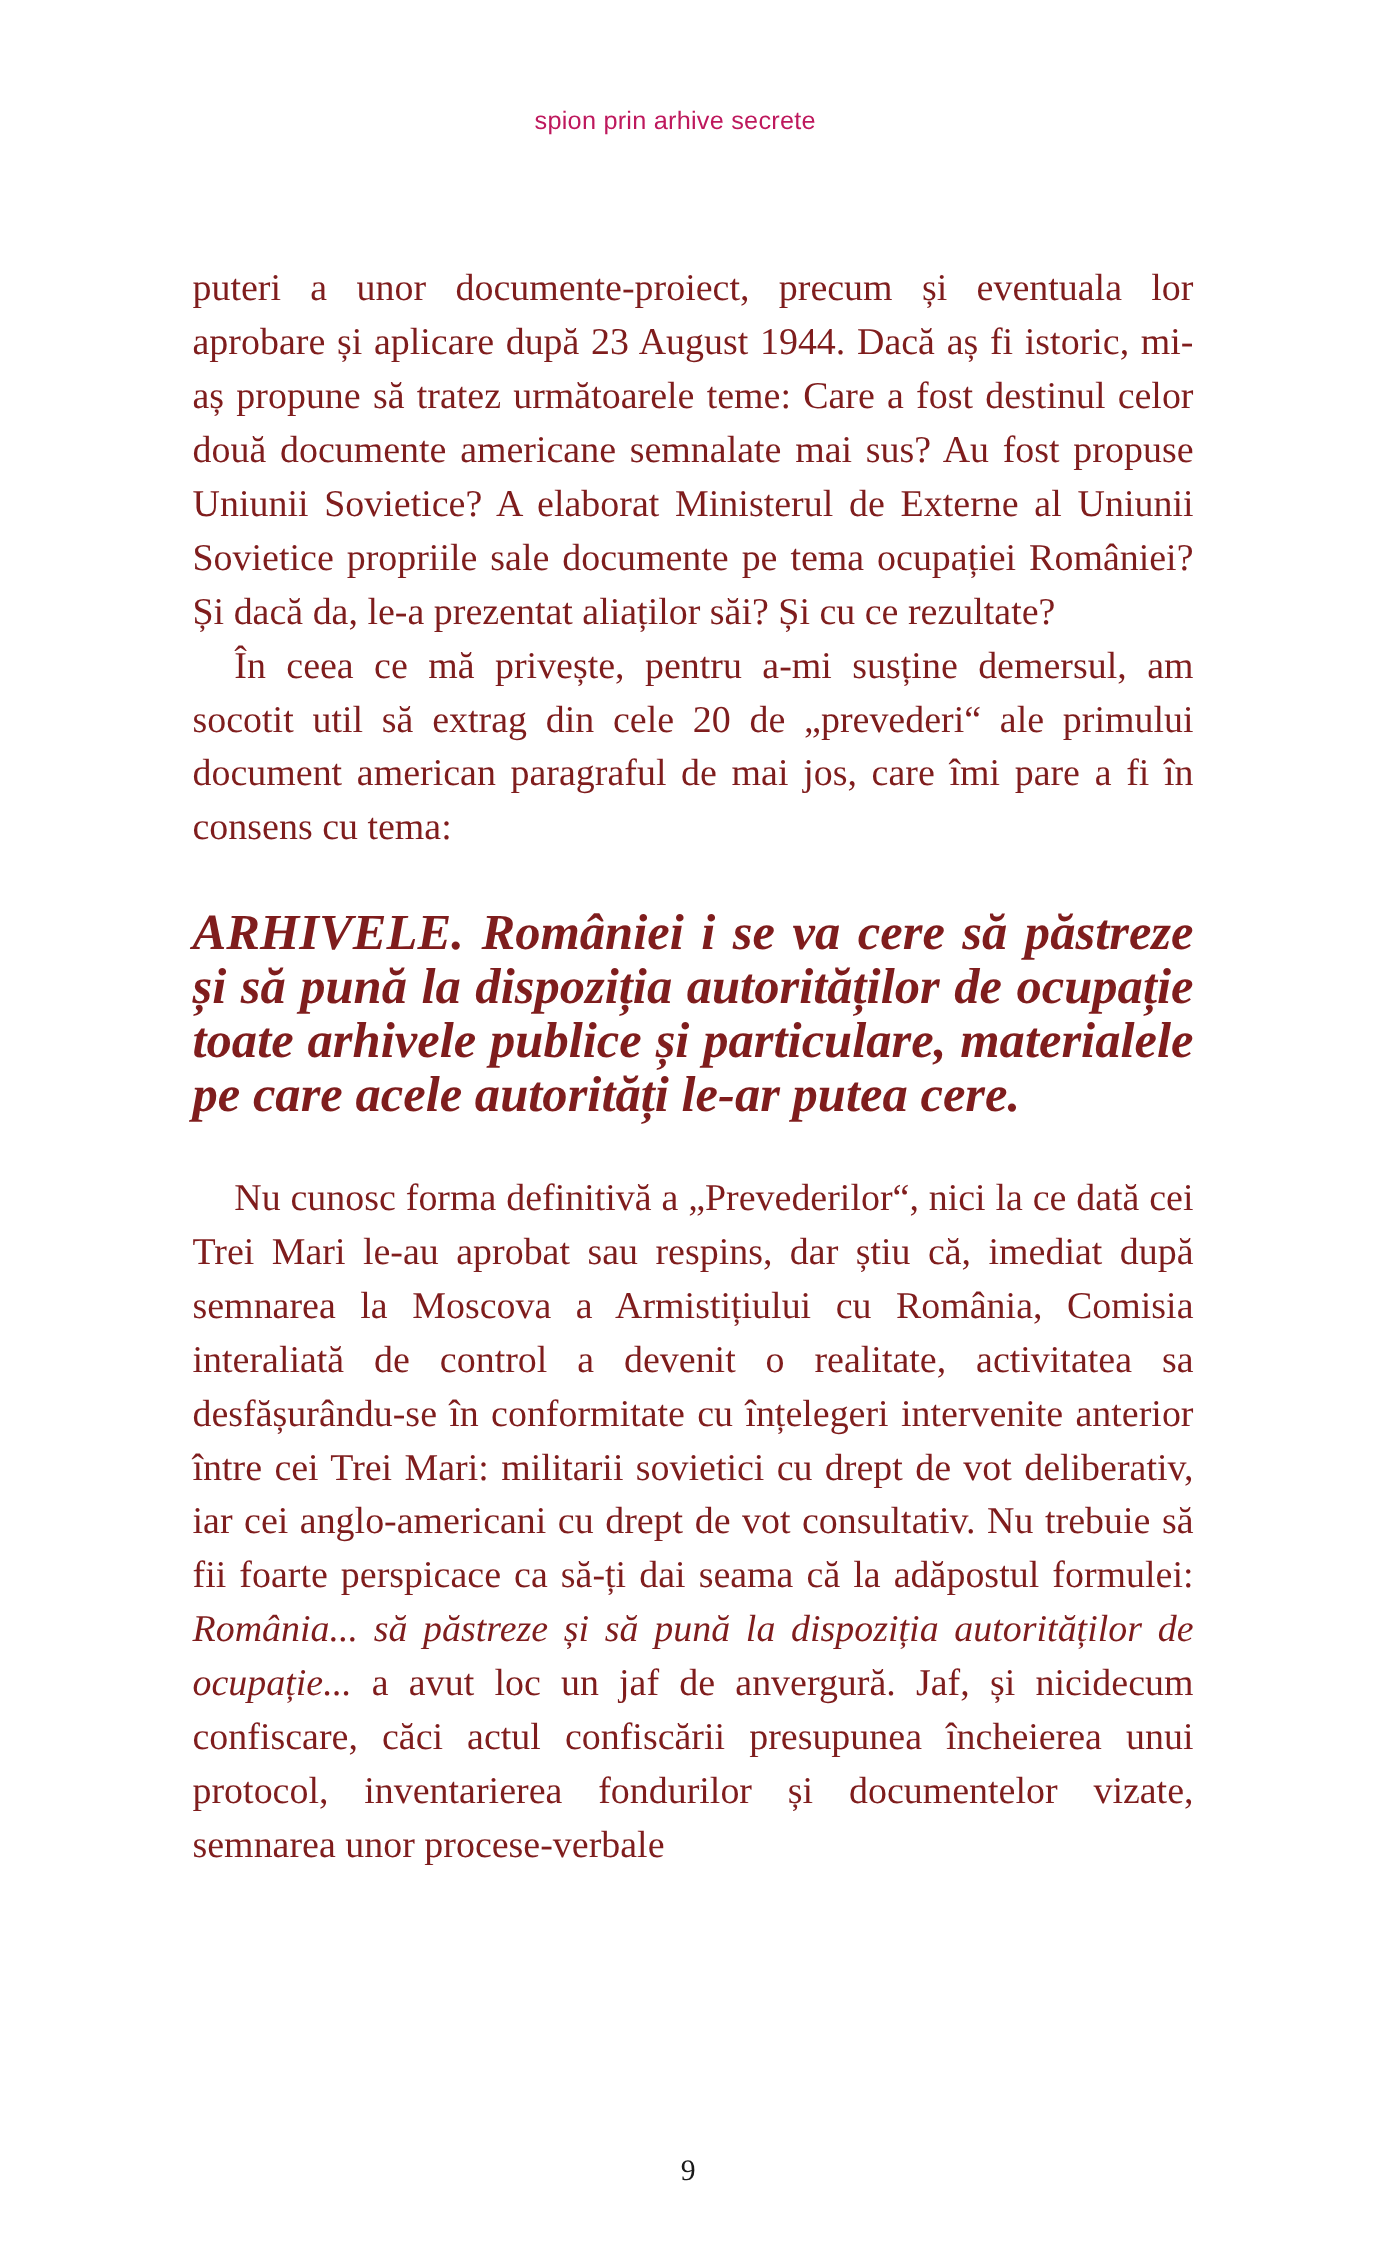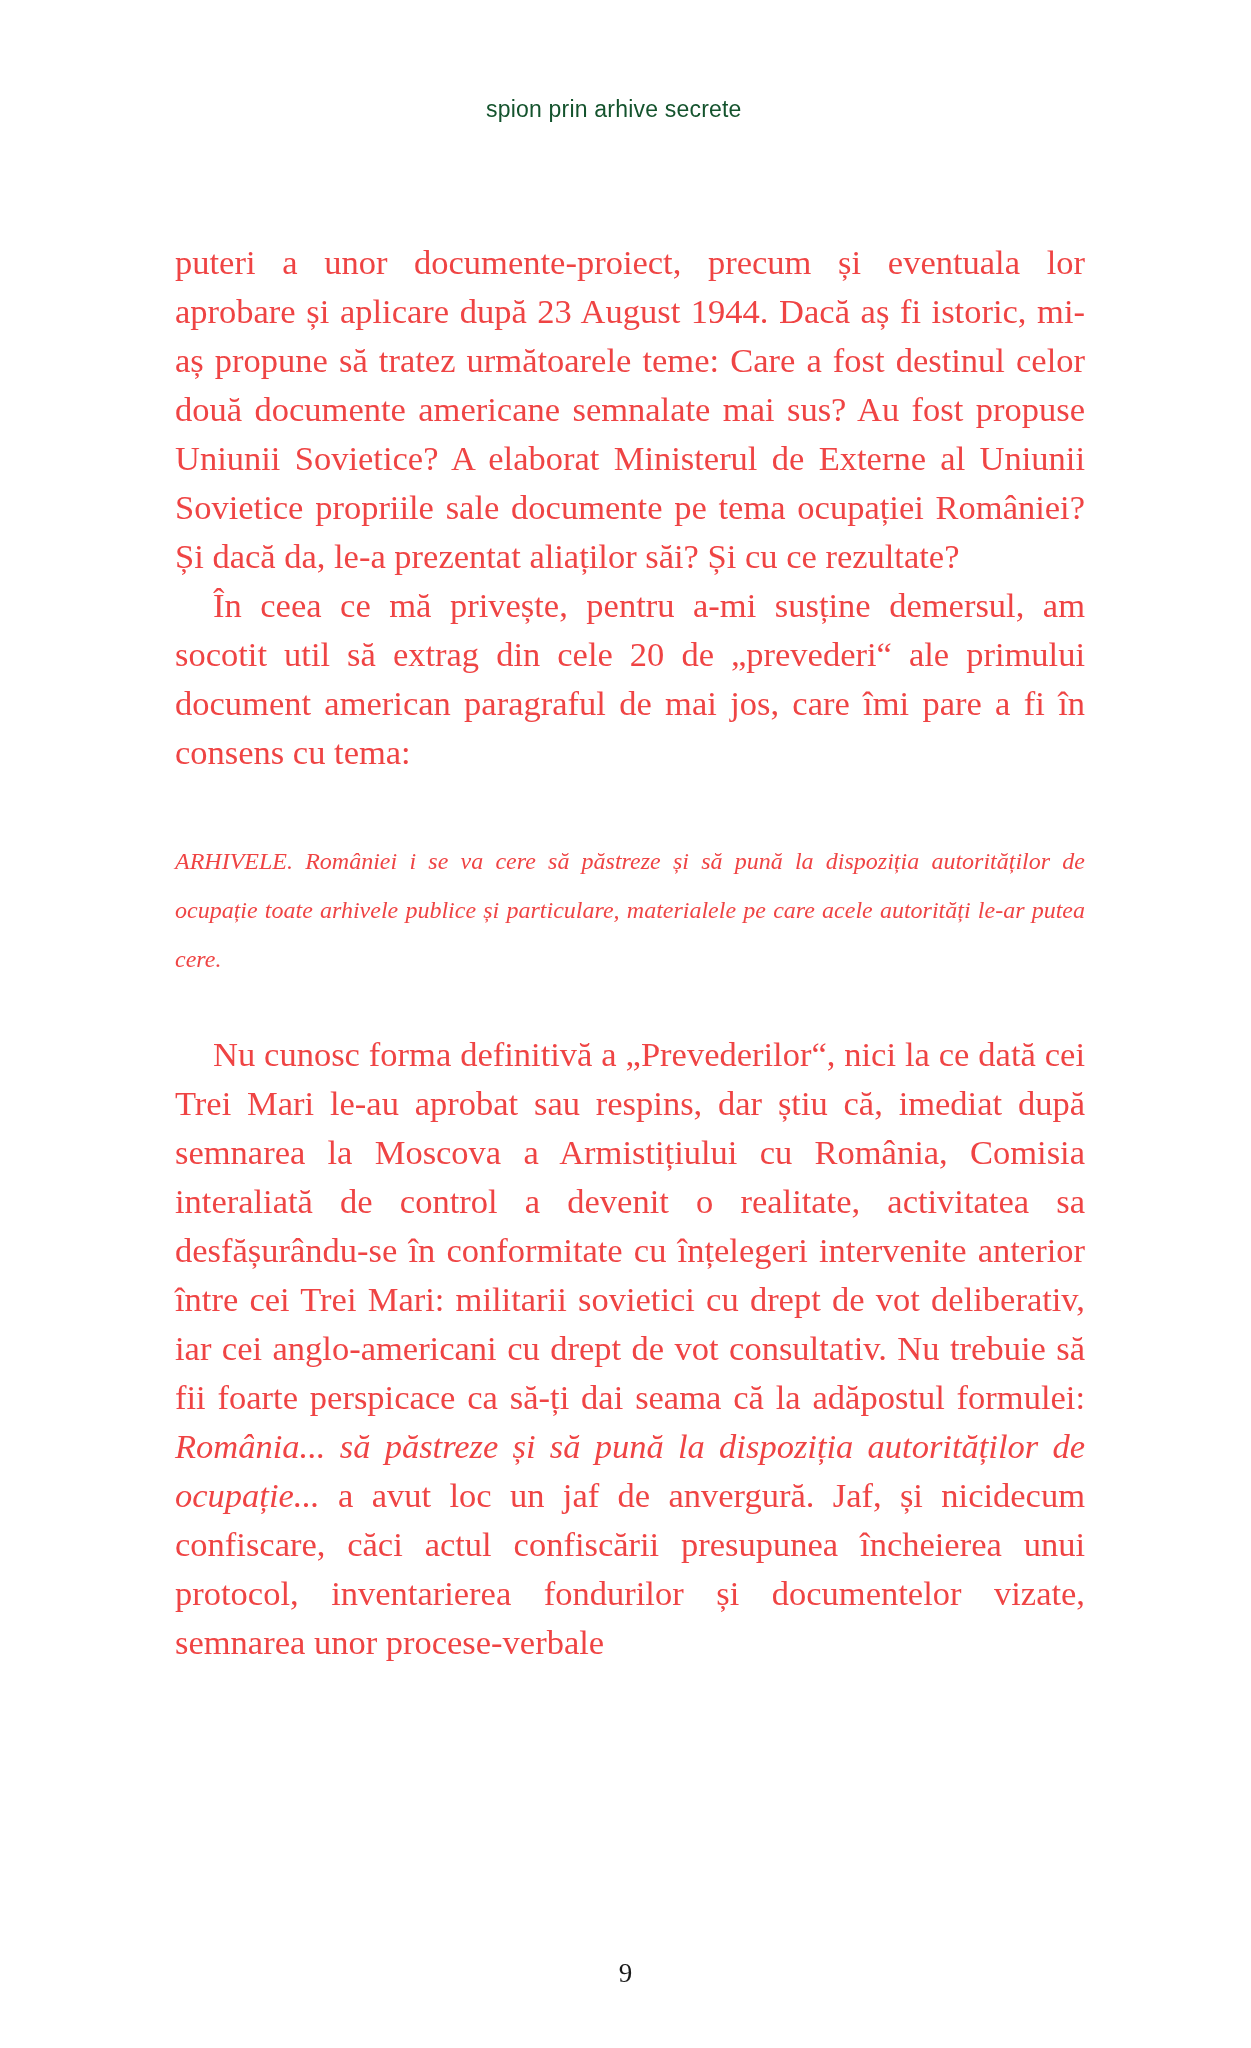--- a/index.html
+++ b/index.html
@@ -22,56 +22,57 @@
     padding: 0;
   }
 
   .running-head {
     position: absolute;
     top: 96px;
     left: 486px;
     font-family: "Liberation Sans", sans-serif;
     font-size: 23px;
     letter-spacing: 0.2px;
-    color: #14532d;
+    color: #be185d;
     white-space: nowrap;
   }
 
   .text-block {
     position: absolute;
     left: 175px;
     top: 238px;
     width: 910px;
   }
 
   p {
     margin: 0;
     font-size: 34.5px;
     line-height: 49px;
     text-align: justify;
     text-justify: inter-word;
     hyphens: manual;
-    color: #ef4444;
+    color: #7f1d1d;
   }
 
   p.first {
     text-indent: 0;
   }
 
   p.indent {
     text-indent: 38px;
   }
 
   .quote {
-    margin-top: 60px;
+    margin-top: 46px;
     margin-bottom: 46px;
     font-style: italic;
-    font-size: 24px;
+    font-size: 46px;
     line-height: 49px;
     text-align: justify;
+    font-weight: bold;
   }
 
   .quote .lead {
     font-style: italic;
   }
 
   .folio {
     position: absolute;
     left: 0;
     right: 0;

